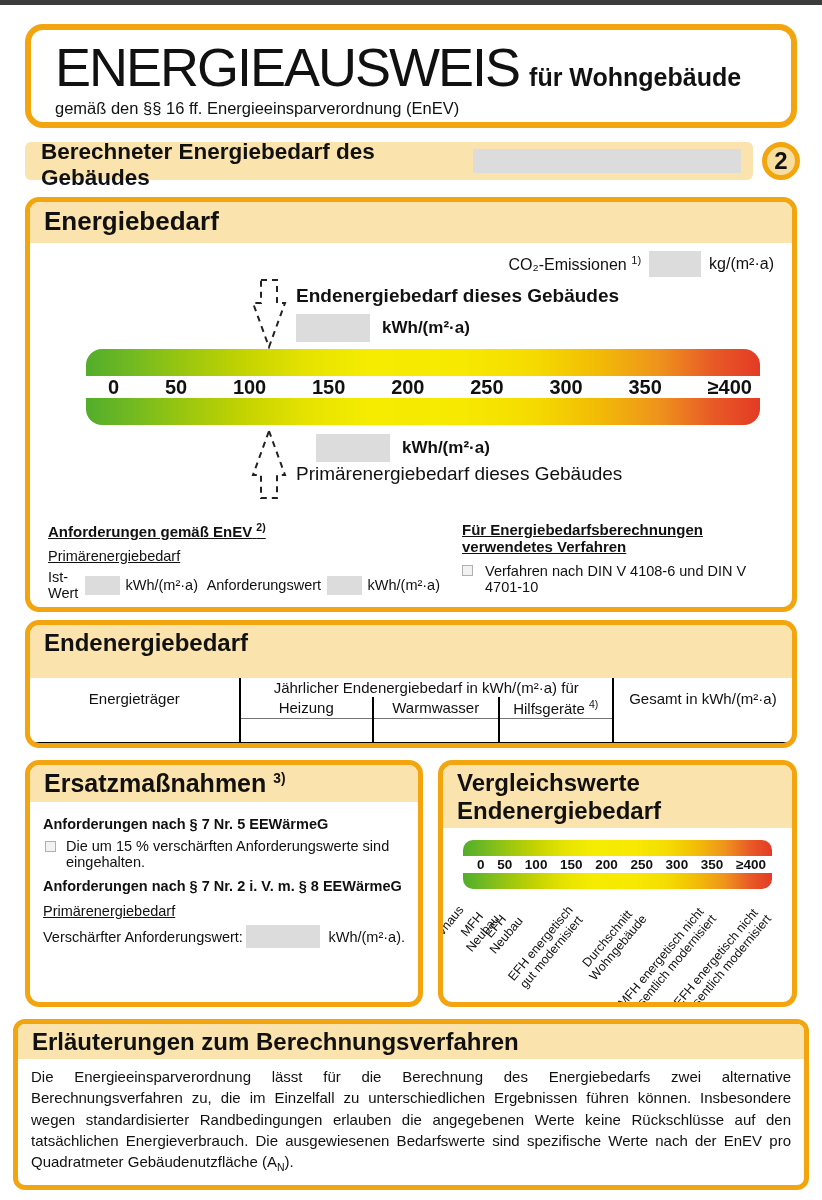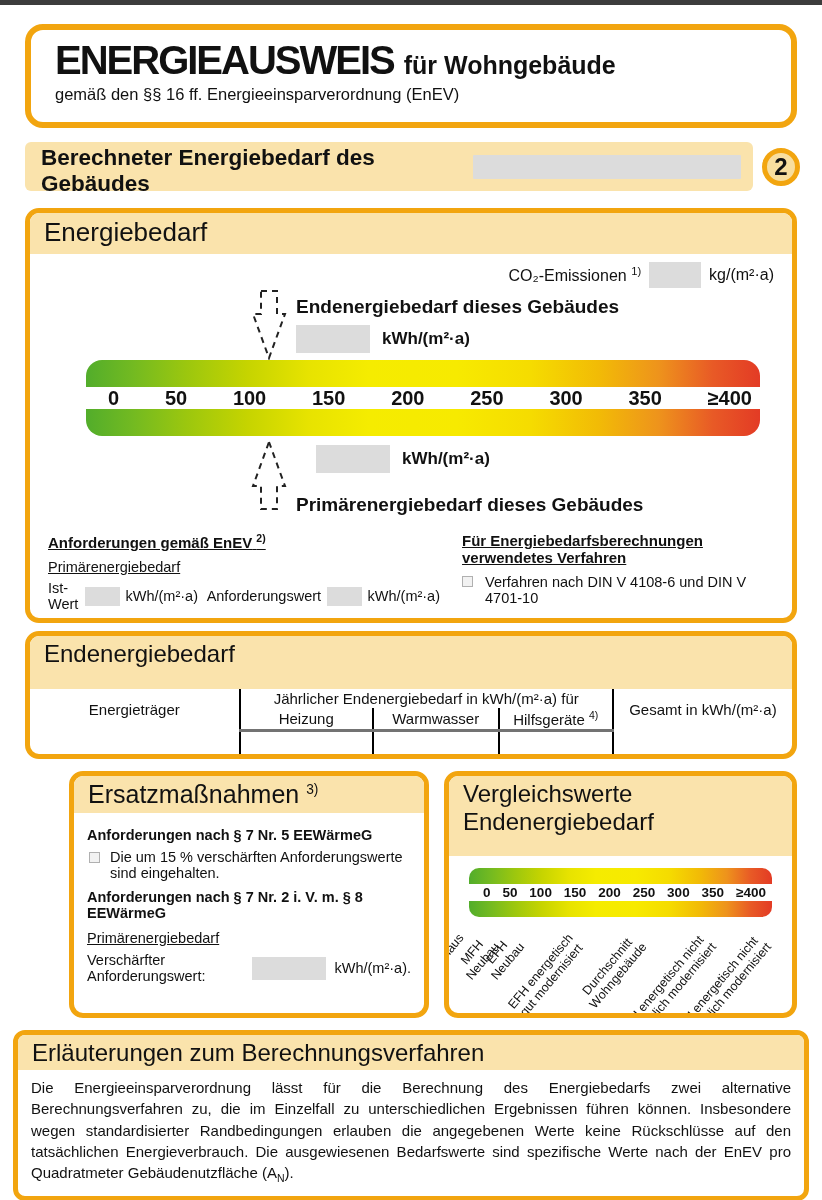--- a/index.html
+++ b/index.html
@@ -15,59 +15,59 @@
     width:822px;height:1200px;position:relative;overflow:hidden;
     font-family:"Liberation Sans","DejaVu Sans",sans-serif;color:var(--ink);
   }
   .topline{height:5px;background:#3c3c3c;width:100%;}
   
   .title-box{
     margin:19px 25px 0 25px;border:6px solid var(--orange);border-radius:18px;
     background:#fff;padding:10px 20px 8px 24px;height:104px;
   }
   .title-row{display:flex;align-items:baseline;}
-  .main-title{font-size:40px;font-weight:bold;letter-spacing:-2px;line-height:1.0;}
+  .main-title{font-size:54px;font-weight:normal;letter-spacing:-2px;line-height:1.0;}
   .title-sub{font-size:25px;font-weight:bold;margin-left:10px;}
   .law-line{font-size:16.5px;margin-top:5px;}
   
   .band-row{display:flex;align-items:center;margin:14px 22px 0 25px;}
   .band{
-    background:var(--cream);border-radius:6px;height:49px;flex:1;
+    background:var(--cream);border-radius:6px;height:38px;flex:1;
     display:flex;align-items:center;padding:0 12px 0 16px;
   }
   .band-title{font-size:22.5px;font-weight:bold;flex:1;padding-top:8px;}
   .band-addr{width:268px;display:flex;flex-direction:column;}
   .band-addr-label{font-size:13px;margin-bottom:2px;}
   .band-addr-field{height:24px;background:var(--gray);border-radius:1px;}
   .page-badge{
     width:38px;height:38px;border-radius:50%;border:5px solid var(--orange);
     background:#F8DE9E;display:flex;align-items:center;justify-content:center;
     font-size:24px;font-weight:bold;margin-left:9px;flex:0 0 auto;
   }
   
   .box{border:5px solid var(--orange);border-radius:14px;overflow:hidden;background:#fff;}
-  .box-header{background:var(--cream);padding:4px 14px 6px;font-weight:normal;}
+  .box-header{background:var(--cream);padding:4px 14px 6px;font-weight:bold;}
   
   .energie{margin:17px 25px 0 25px;height:415px;}
   .energie .box-header{font-size:26px;}
   .energie-content{padding:6px 18px 6px 18px;}
   .co2-row{display:flex;justify-content:flex-end;align-items:center;gap:8px;font-size:16px;height:30px;}
   .co2-field{width:52px;height:26px;background:var(--gray);}
   .scale-area{position:relative;height:234px;}
   .arrow-svg{position:absolute;}
   .ee-label{position:absolute;left:248px;top:6px;font-weight:bold;font-size:19px;}
   .ee-value{position:absolute;left:248px;top:35px;width:74px;height:28px;background:var(--gray);}
   .ee-unit{position:absolute;left:334px;top:39px;font-weight:bold;font-size:17px;}
   .main-bar{position:absolute;left:38px;right:14px;top:70px;border-radius:16px;overflow:hidden;}
   .grad{height:27px;background:var(--scalegrad);}
   .tick-row{height:22px;background:#fff;display:flex;justify-content:space-between;align-items:center;padding:0 8px 0 22px;font-weight:bold;font-size:20px;}
   .tick-row.small{height:17px;font-size:13.5px;padding:0 6px 0 14px;}
   .pe-value{position:absolute;left:268px;top:155px;width:74px;height:28px;background:var(--gray);}
   .pe-unit{position:absolute;left:354px;top:159px;font-weight:bold;font-size:17px;}
-  .pe-label1{position:absolute;left:248px;top:204px;font-weight:bold;font-size:19px;}
+  .pe-label1{position:absolute;left:248px;top:184px;font-weight:normal;font-size:19px;}
   .pe-label2{position:absolute;left:248px;top:212px;font-weight:bold;font-size:17px;}
   .req-row{display:flex;margin-top:8px;font-size:14.5px;}
   .req-left{width:54%;}
   .req-right{width:46%;padding-left:22px;}
   .u{text-decoration:underline;}
   .b{font-weight:bold;}
   .req-title{font-size:15px;margin-bottom:8px;}
   .req-line{margin-top:5px;display:flex;align-items:center;}
   .ghost-field{display:inline-block;width:56px;height:19px;background:var(--gray);vertical-align:-4px;margin:0 6px;}
   .chk{display:inline-block;width:11px;height:11px;border:1.5px solid #b0b0b0;background:#f2f2f2;flex:0 0 auto;}
@@ -77,37 +77,37 @@
   .endenergie{margin:8px 25px 0 25px;height:128px;}
   .endenergie .box-header{font-size:24px;padding-bottom:21px;}
   table.ee{width:100%;border-collapse:collapse;table-layout:fixed;font-size:15px;}
   table.ee col:nth-child(1){width:27.5%;}
   table.ee col:nth-child(2){width:17.5%;}
   table.ee col:nth-child(3){width:16.5%;}
   table.ee col:nth-child(4){width:15%;}
   table.ee col:nth-child(5){width:23.5%;}
   table.ee th{font-weight:normal;text-align:center;padding:1px 2px;}
   table.ee .vline{border-left:2px solid #000;}
-  table.ee thead tr:last-child th{border-bottom:3px solid #737373;}
+  table.ee thead tr:last-child th{border-bottom:1px solid #737373;}
   table.ee tbody td{height:24px;border-bottom:2px solid #000;}
   table.ee tbody tr:last-child td{border-bottom:none;}
   
   .mid-row{display:flex;margin:12px 25px 0 25px;gap:15px;height:247px;}
-  .ersatz{width:360px;flex:0 0 auto;margin-left:44px;}
+  .ersatz{width:398px;flex:0 0 auto;}
   .ersatz .box-header{font-size:25px;padding-bottom:4px;}
   .ersatz-content{padding:8px 13px 6px;font-size:14.5px;}
   .ersatz-content .blk-title{font-weight:bold;font-size:14.5px;margin-top:6px;}
   .ersatz-content .opt-line{margin:6px 0 8px;gap:10px;padding-left:2px;}
   .inline-field{display:inline-block;width:62px;height:21px;background:var(--gray);vertical-align:-5px;margin:0 6px;}
   .val-line{display:flex;align-items:center;margin-top:6px;}
   .val-line .lbl{flex:1;}
   .val-line .fld{width:74px;height:23px;background:var(--gray);margin-right:8px;flex:0 0 auto;}
   .sub-line{margin-top:9px;}
   .vergleich{flex:1;}
-  .vergleich .box-header{font-size:24px;padding-bottom:20px;}
+  .vergleich .box-header{font-size:24px;padding-bottom:3px;}
   .vergleich-content{padding:12px 14px 2px;position:relative;height:204px;}
   .small-bar{border-radius:10px;overflow:hidden;margin:0 6px;}
   .small-bar .grad{height:16px;}
   .vw-labels{position:relative;height:140px;margin-top:4px;}
   .vw-label{
     position:absolute;top:10px;font-size:12.5px;white-space:pre-line;text-align:center;
     transform:rotate(-50deg);transform-origin:100% 0;line-height:1.15;
   }
   .vw-foot{position:absolute;right:12px;bottom:6px;font-size:15px;}
   

